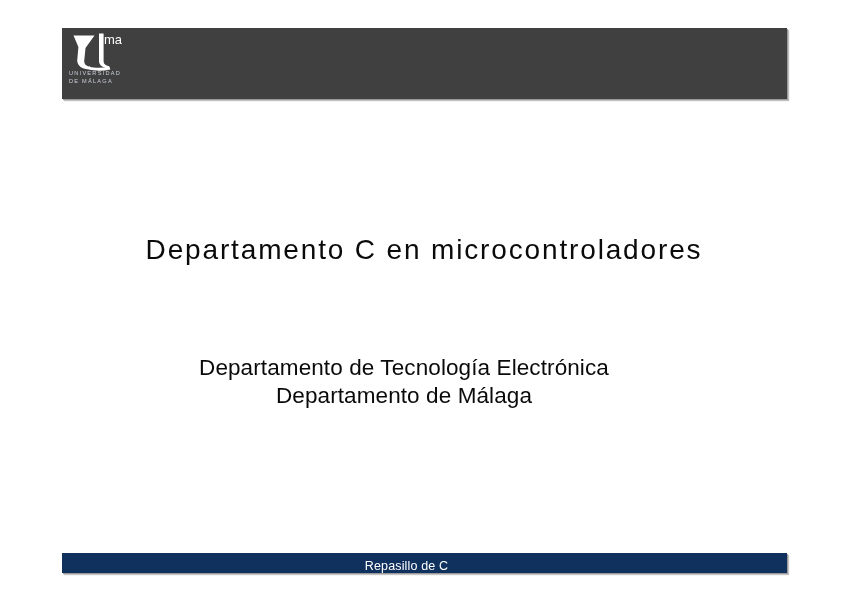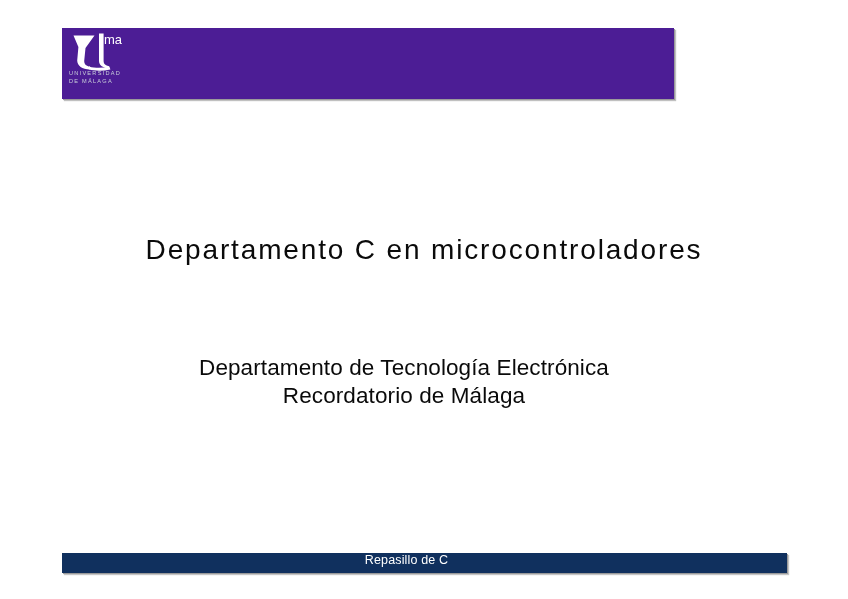--- a/index.html
+++ b/index.html
@@ -21,23 +21,23 @@
     position: absolute;
     inset: 0;
     background: #ffffff;
   }
 
   
   .header-banner {
     position: absolute;
     left: 62px;
     top: 28px;
-    width: 612px;
+    width: 725px;
     height: 71px;
-    background: #4c1d95;
+    background: #404040;
     box-shadow: 1px 1px 0 0 #9a9a9a, 2px 2px 1px 0 rgba(140,140,140,0.55);
   }
 
   .uma-logo {
     position: absolute;
     left: 6px;
     top: 3px;
     width: 120px;
     height: 64px;
   }
@@ -116,21 +116,21 @@
   
   .footer-bar {
     position: absolute;
     left: 62px;
     top: 553px;
     width: 725px;
     height: 20px;
     background: #10305e;
     box-shadow: 1px 1px 0 0 #9a9a9a, 2px 2px 1px 0 rgba(140,140,140,0.5);
     display: flex;
-    align-items: flex-start;
+    align-items: flex-end;
     justify-content: center;
   }
   .footer-text {
     color: #ffffff;
     font-family: "Liberation Sans", sans-serif;
     font-size: 12.5px;
     line-height: 14px;
     letter-spacing: 0.15px;
     white-space: nowrap;
     transform: translateX(-18px);
@@ -171,20 +171,20 @@
 
     </div>
   </div>
 
   <div class="title-block">
     <h1 class="slide-title">Departamento C en microcontroladores</h1>
   </div>
 
   <div class="subtitle-block">
     <span class="subtitle-line">Departamento de Tecnología Electrónica</span>
-    <span class="subtitle-line">Recordatorio de Málaga</span>
+    <span class="subtitle-line">Departamento de Málaga</span>
   </div>
 
   <div class="footer-bar">
     <span class="footer-text">Repasillo de C</span>
   </div>
 
 </div>
 
 </body></html>

